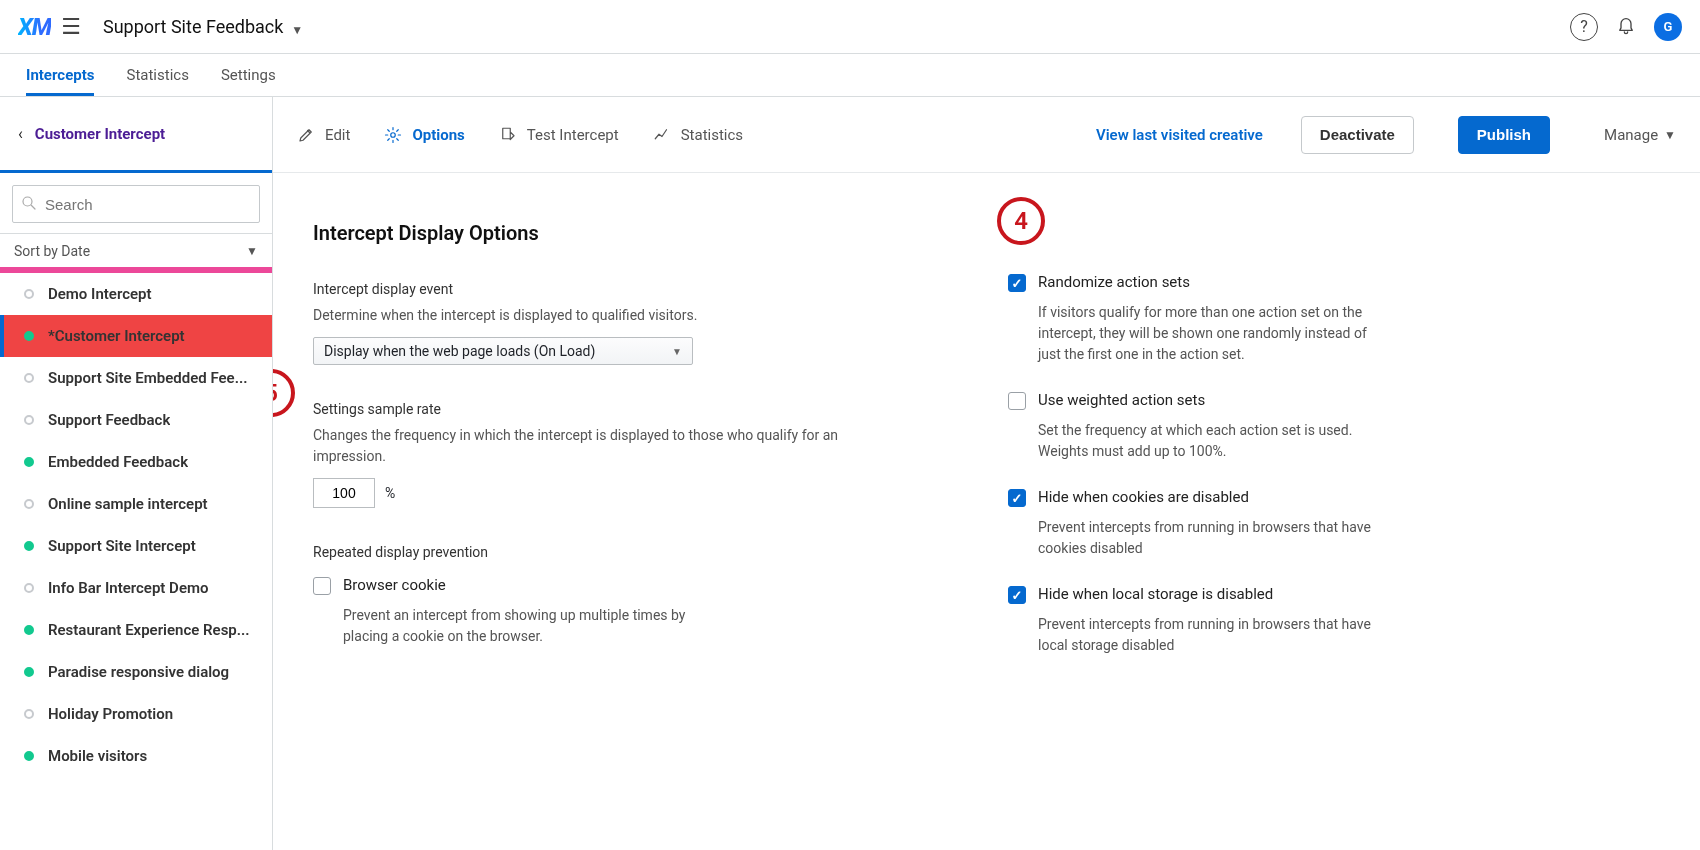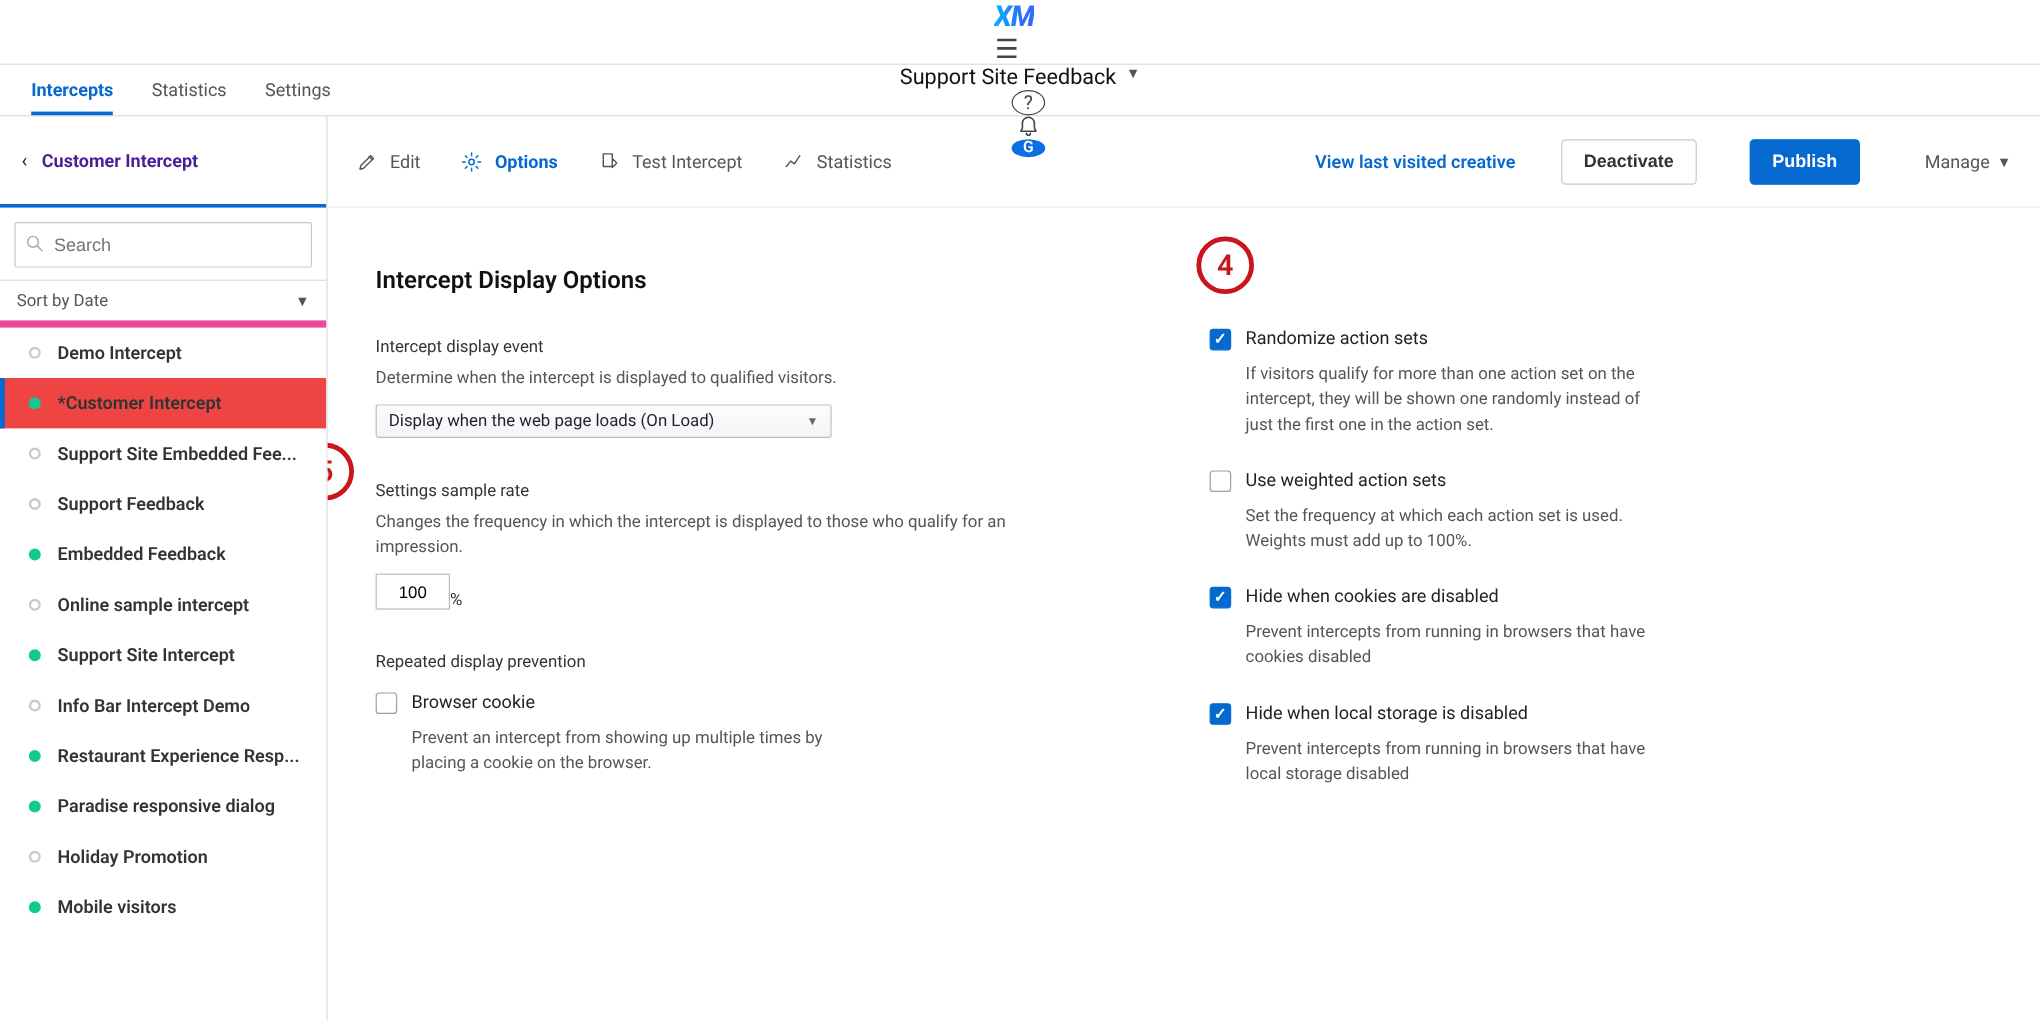--- a/index.html
+++ b/index.html
@@ -1,22 +1,22 @@
 <!DOCTYPE html>
 <html><head>
 <meta charset="utf-8">
 <style>
   * { box-sizing: border-box; margin: 0; padding: 0; }
   body { font-family: -apple-system, BlinkMacSystemFont, "Segoe UI", Roboto, Arial, sans-serif; font-size: 14px; color: #1f2228; background: #fff; }
   
   
-  .topbar { height: 54px; display: flex; align-items: center; padding: 0 18px; border-bottom: 1px solid #d8dcde; flex-direction: column; }
+  .topbar { height: 54px; display: flex; align-items: center; padding: 0 18px; border-bottom: 1px solid #d8dcde; }
   .logo { font-weight: 800; font-size: 24px; letter-spacing: -1px; background: linear-gradient(90deg,#00b4ff 0%, #2e6bff 70%); -webkit-background-clip: text; background-clip: text; color: transparent; margin-right: 10px; font-style: italic;}
   .hamburger { font-size: 22px; color: #444; margin-right: 22px; cursor:pointer; }
-  .project-title { font-size: 18px; font-weight: 400; color: #111; display:flex; align-items:flex-start; gap:8px; cursor:pointer;}
+  .project-title { font-size: 18px; font-weight: 400; color: #111; display:flex; align-items:flex-end; gap:8px; cursor:pointer;}
   .chev { font-size: 12px; color:#555; }
   .top-spacer { flex: 1; }
   .round-icon { width: 28px; height:28px; border-radius:50%; display:flex; align-items:center; justify-content:center; font-size:16px; color:#444; margin-left:14px; cursor:pointer;}
   .round-icon.outline { border:1.5px solid #444;}
   .avatar { background:#0b6ee3; color:#fff; font-size:13px; font-weight:600; width:28px; height:28px; border-radius:50%; display:flex; align-items:center; justify-content:center; margin-left:14px; cursor:pointer;}
   
   
   .navtabs { height: 43px; border-bottom: 1px solid #d8dcde; display:flex; align-items:stretch; padding: 0 26px; gap: 32px;}
   .navtab { display:flex; align-items:center; font-size:15px; color:#555; cursor:pointer; position:relative;}
   .navtab.active { color:#0569cf; font-weight:700;}
@@ -63,21 +63,21 @@
   .opt-body { padding: 48px 40px; display:flex; gap: 120px; max-width: 1350px;}
   .col { flex:1; }
   h2.page-title { font-size:20px; font-weight:600; margin-bottom: 36px; color:#111;}
   .field-label { font-size:14px; color:#333; margin-bottom:8px;}
   .field-desc { font-size:14px; color:#555; line-height:1.45; margin-bottom:12px;}
   .block { margin-bottom: 36px; }
   
   .select { width:380px; height:28px; border:1px solid #b9bdc0; background:linear-gradient(#fcfcfd,#f2f4f6); border-radius:2px; display:flex; align-items:center; justify-content:space-between; padding:0 10px; font-size:14px; cursor:pointer;}
   .select .arr { font-size:10px; color:#666;}
   
-  .num-row { display:flex; align-items:flex-end; }
+  .num-row { display:flex; align-items:center; gap:10px;}
   .num-row input { width:62px; height:30px; border:1px solid #b9bdc0; text-align:center; font-size:14px;}
   
   .chk-row { display:flex; align-items:flex-start; gap:12px; margin-bottom:10px;}
   .chk { width:18px; height:18px; border:1.5px solid #9aa0a6; border-radius:3px; flex-shrink:0; cursor:pointer; display:flex; align-items:center; justify-content:center; margin-top:1px;}
   .chk.checked { background:#0569cf; border-color:#0569cf; color:#fff; }
   .chk.checked::after { content:"✓"; font-size:13px; font-weight:700; line-height:1;}
   .chk-label { font-size:15px; color:#222;}
   .chk-desc { font-size:14px; color:#555; line-height:1.5; padding-left:30px; margin-bottom: 26px; max-width: 380px;}
   
   

